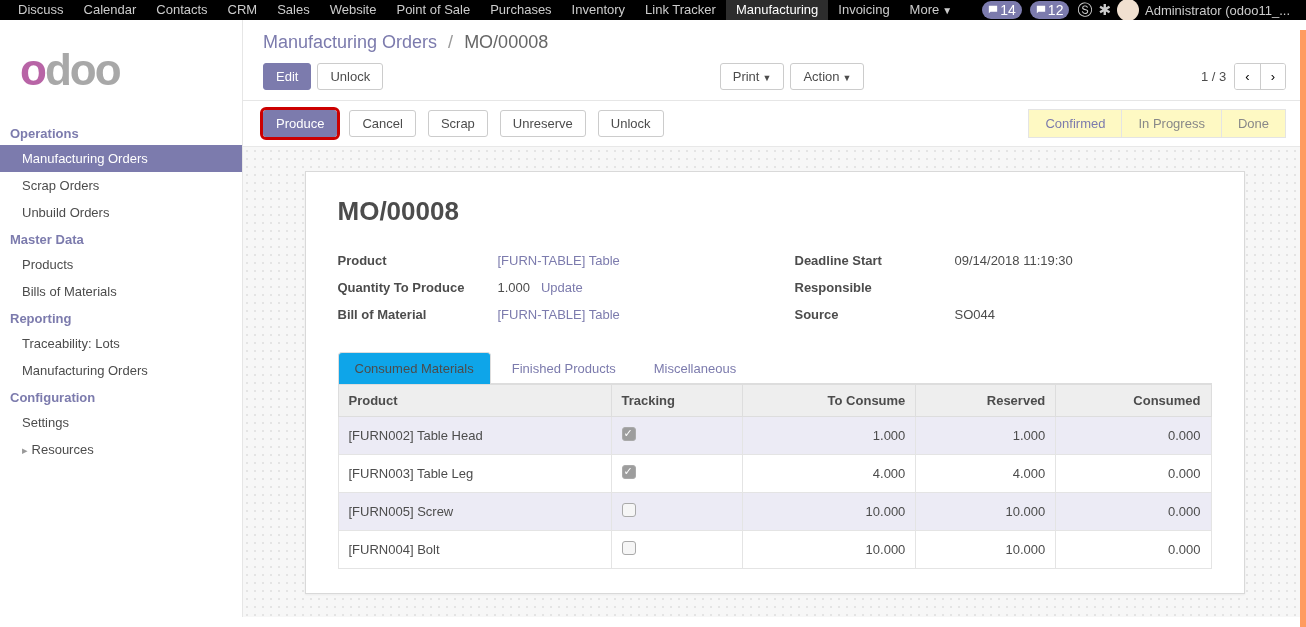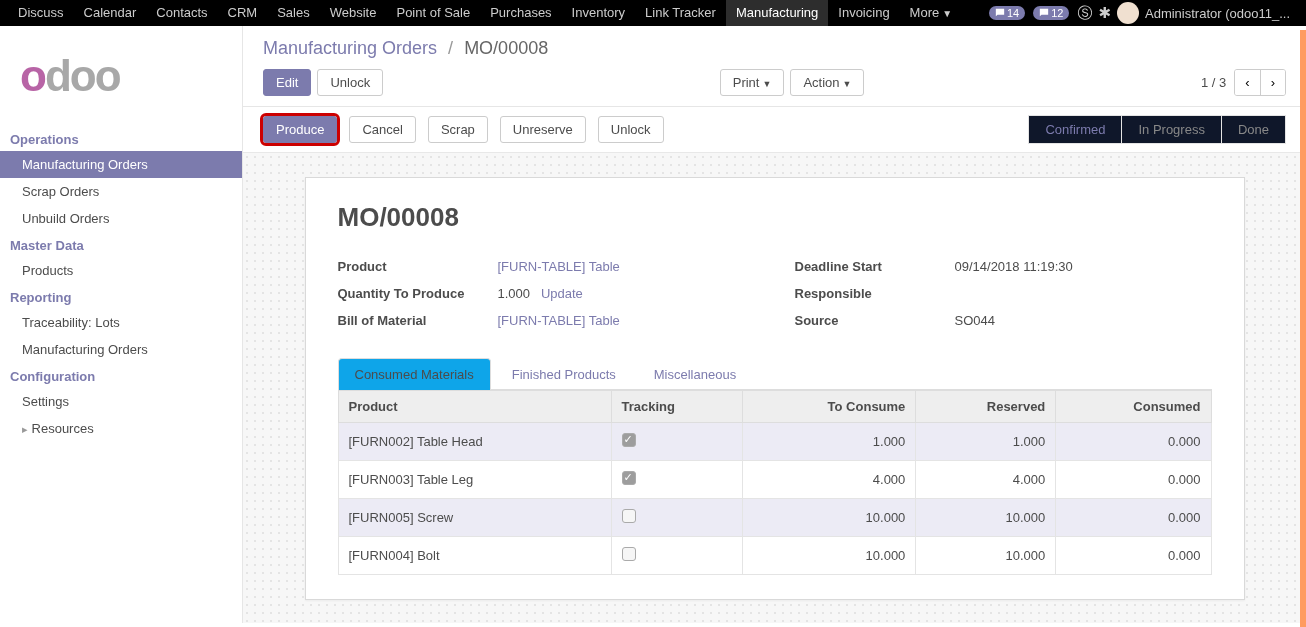--- a/index.html
+++ b/index.html
@@ -1,24 +1,24 @@
 <!DOCTYPE html>
 <html><head>
 <meta charset="utf-8">
 <style>
 * { box-sizing: border-box; margin: 0; padding: 0; }
 body { font-family: "Helvetica Neue", Arial, sans-serif; font-size: 13px; color: #4c4c4c; background: #fff; }
 
-.top-nav { background: #000; height: 26px; display: flex; align-items: center; padding: 0 8px; color: #ccc; font-size: 13px; }
+.top-nav { background: #000; height: 20px; display: flex; align-items: center; padding: 0 8px; color: #ccc; font-size: 13px; }
 .top-nav-left { display: flex; }
 .top-nav-item { padding: 0 10px; line-height: 30px; cursor: pointer; color: #ccc; }
 .top-nav-item.active { background: #2d2d2d; color: #fff; }
 .top-nav-right { margin-left: auto; display: flex; align-items: center; gap: 6px; padding-right: 8px; }
 .chev { font-size: 10px; margin-left: 3px; }
-.badge { display: inline-flex; align-items: center; background: #7c7bad; color: #fff; border-radius: 9px; font-size: 11px; padding: 1px 6px; margin-right: 2px; }
+.badge { display: inline-flex; align-items: center; background: #7c7bad; color: #fff; border-radius: 9px; font-size: 14px; padding: 1px 6px; margin-right: 2px; }
 .badge svg { width: 10px; height: 10px; fill: #fff; margin-right: 2px; }
 .top-icon { color: #ccc; font-size: 15px; }
 .avatar { width: 22px; height: 22px; border-radius: 50%; background: #f0e0d0; display:inline-block; }
 
 .container { display: flex; height: calc(100vh - 30px); }
 .sidebar { width: 243px; border-right: 1px solid #e6e6e6; padding-top: 10px; }
 .logo { padding: 15px 20px 25px 20px; }
 .logo-text { font-size: 44px; font-weight: 600; letter-spacing: -2px; }
 .lo-o { color: #b864a6; }
 .lo-doo { color: #a8a8a8; }
@@ -43,21 +43,21 @@
 .control-right { display: flex; align-items: center; gap: 8px; }
 .pager-nav { display: flex; border: 1px solid #ccc; border-radius: 3px; overflow: hidden; }
 .pager-btn { padding: 5px 10px; border: none; background: #fff; cursor: pointer; font-size: 13px; }
 .pager-btn + .pager-btn { border-left: 1px solid #ccc; }
 .caret { font-size: 9px; margin-left: 3px; }
 
 .status-row { display: flex; align-items: center; padding: 8px 20px; border-bottom: 1px solid #e8e8e8; }
 .action-btns { display: flex; gap: 6px; }
 .btn-highlight { outline: 3px solid #c00; }
 .status-arrows { margin-left: auto; display: flex; }
-.status-step { padding: 6px 16px; color: #888; font-size: 13px; border: 1px solid #e4e4e4; background: #0f172a; margin-left: -1px; }
+.status-step { padding: 6px 16px; color: #888; font-size: 13px; border: 1px solid #e4e4e4; background: #fef9c3; margin-left: -1px; }
 .status-step.active { color: #7c7bad; }
 
 .sheet-wrap { flex: 1; background-image: radial-gradient(circle, #e4e4e4 1px, transparent 1px); background-size: 8px 8px; background-color: #f7f7f7; padding: 24px; overflow: auto; }
 .sheet { background: #fff; border: 1px solid #d9d9d9; padding: 24px 32px; max-width: 940px; margin: 0 auto; box-shadow: 0 1px 2px rgba(0,0,0,0.05); }
 .sheet-title { font-size: 26px; font-weight: 700; margin-bottom: 20px; color: #4c4c4c; }
 
 .fields { display: flex; gap: 40px; margin-bottom: 24px; }
 .fcol { flex: 1; }
 .frow { display: flex; padding: 6px 0; }
 .flabel { width: 160px; font-weight: 700; color: #4c4c4c; font-size: 13px; }
@@ -123,20 +123,21 @@
     <div class="logo">
       <span class="logo-text"><span class="lo-o">o</span><span class="lo-doo">doo</span></span>
     </div>
     <div id="side-sections">
         <div class="side-header">Operations</div>
         <div class="side-item active">Manufacturing Orders</div>
         <div class="side-item">Scrap Orders</div>
         <div class="side-item">Unbuild Orders</div>
         <div class="side-header">Master Data</div>
         <div class="side-item">Products</div>
+        <div class="side-item">Bills of Materials</div>
         <div class="side-header">Reporting</div>
         <div class="side-item">Traceability: Lots</div>
         <div class="side-item">Manufacturing Orders</div>
         <div class="side-header">Configuration</div>
         <div class="side-item">Settings</div>
         <div class="side-item exp">Resources</div>
       </div>
   </div>
 
   <div class="main">

